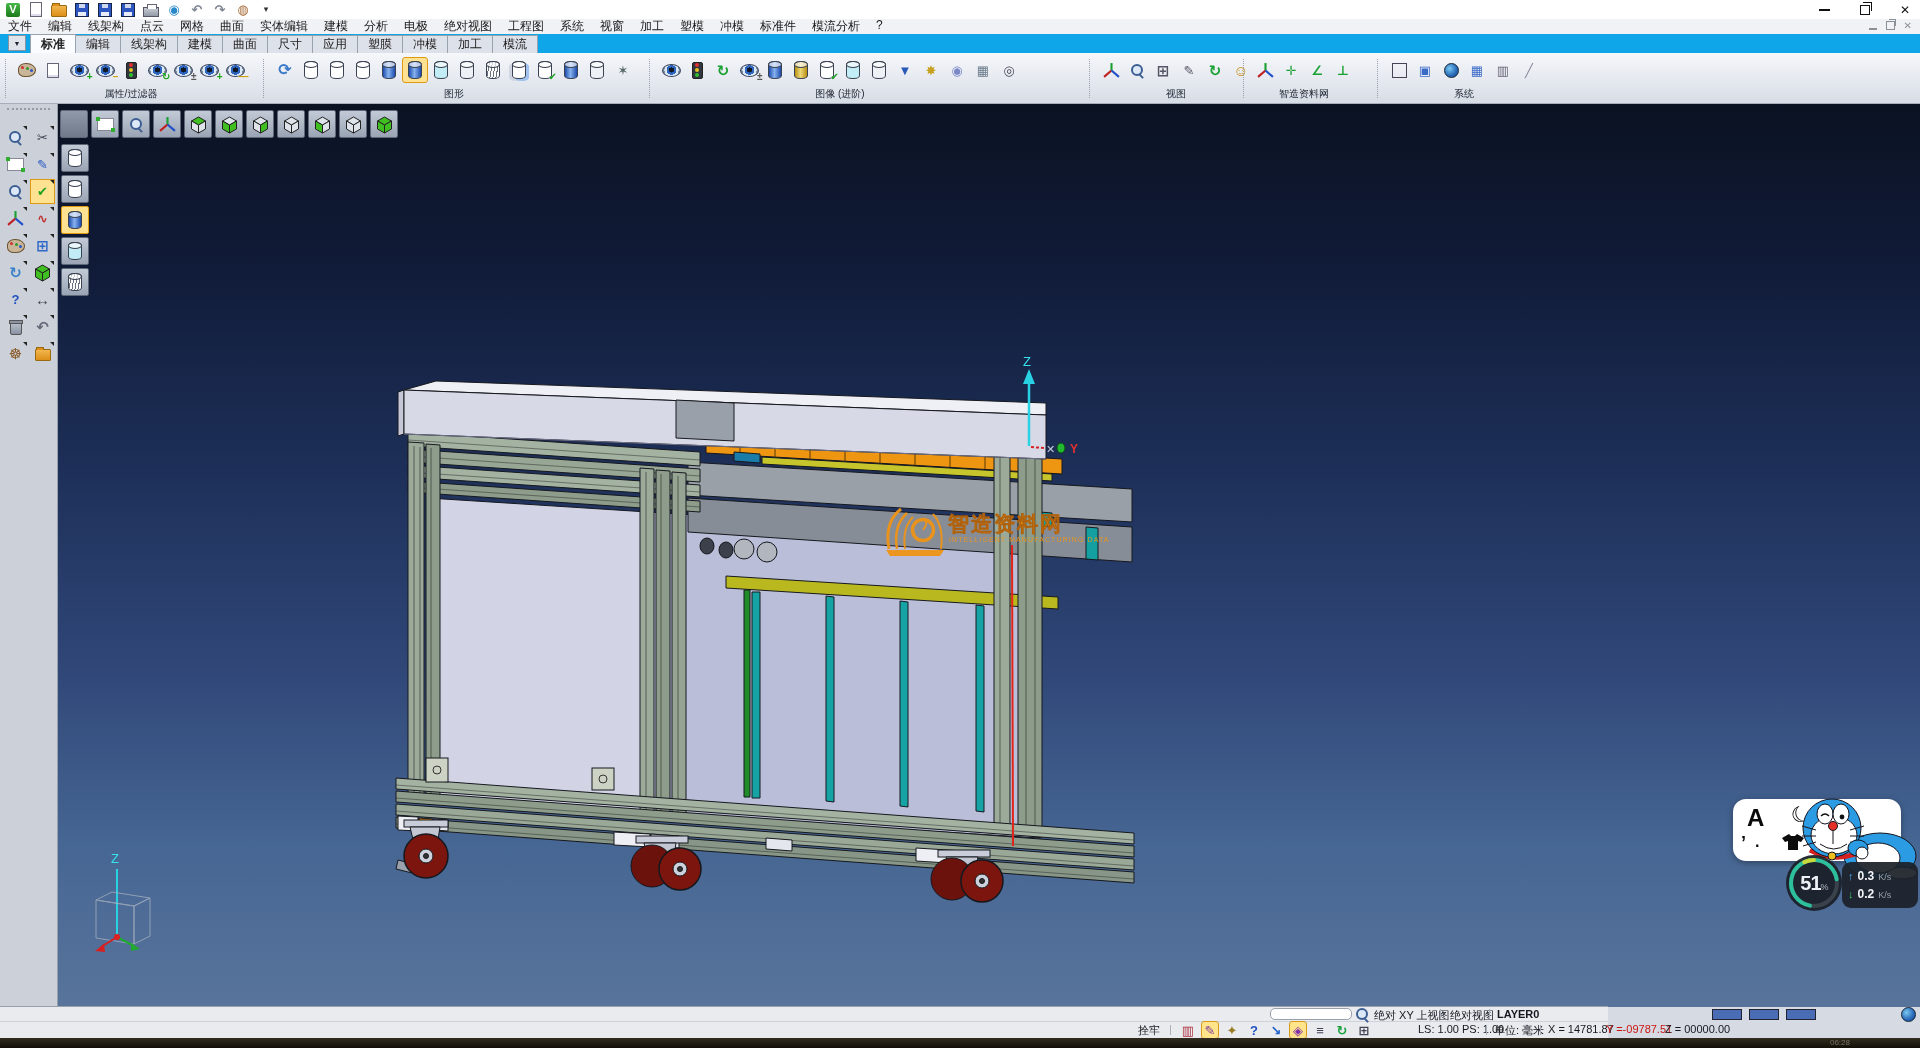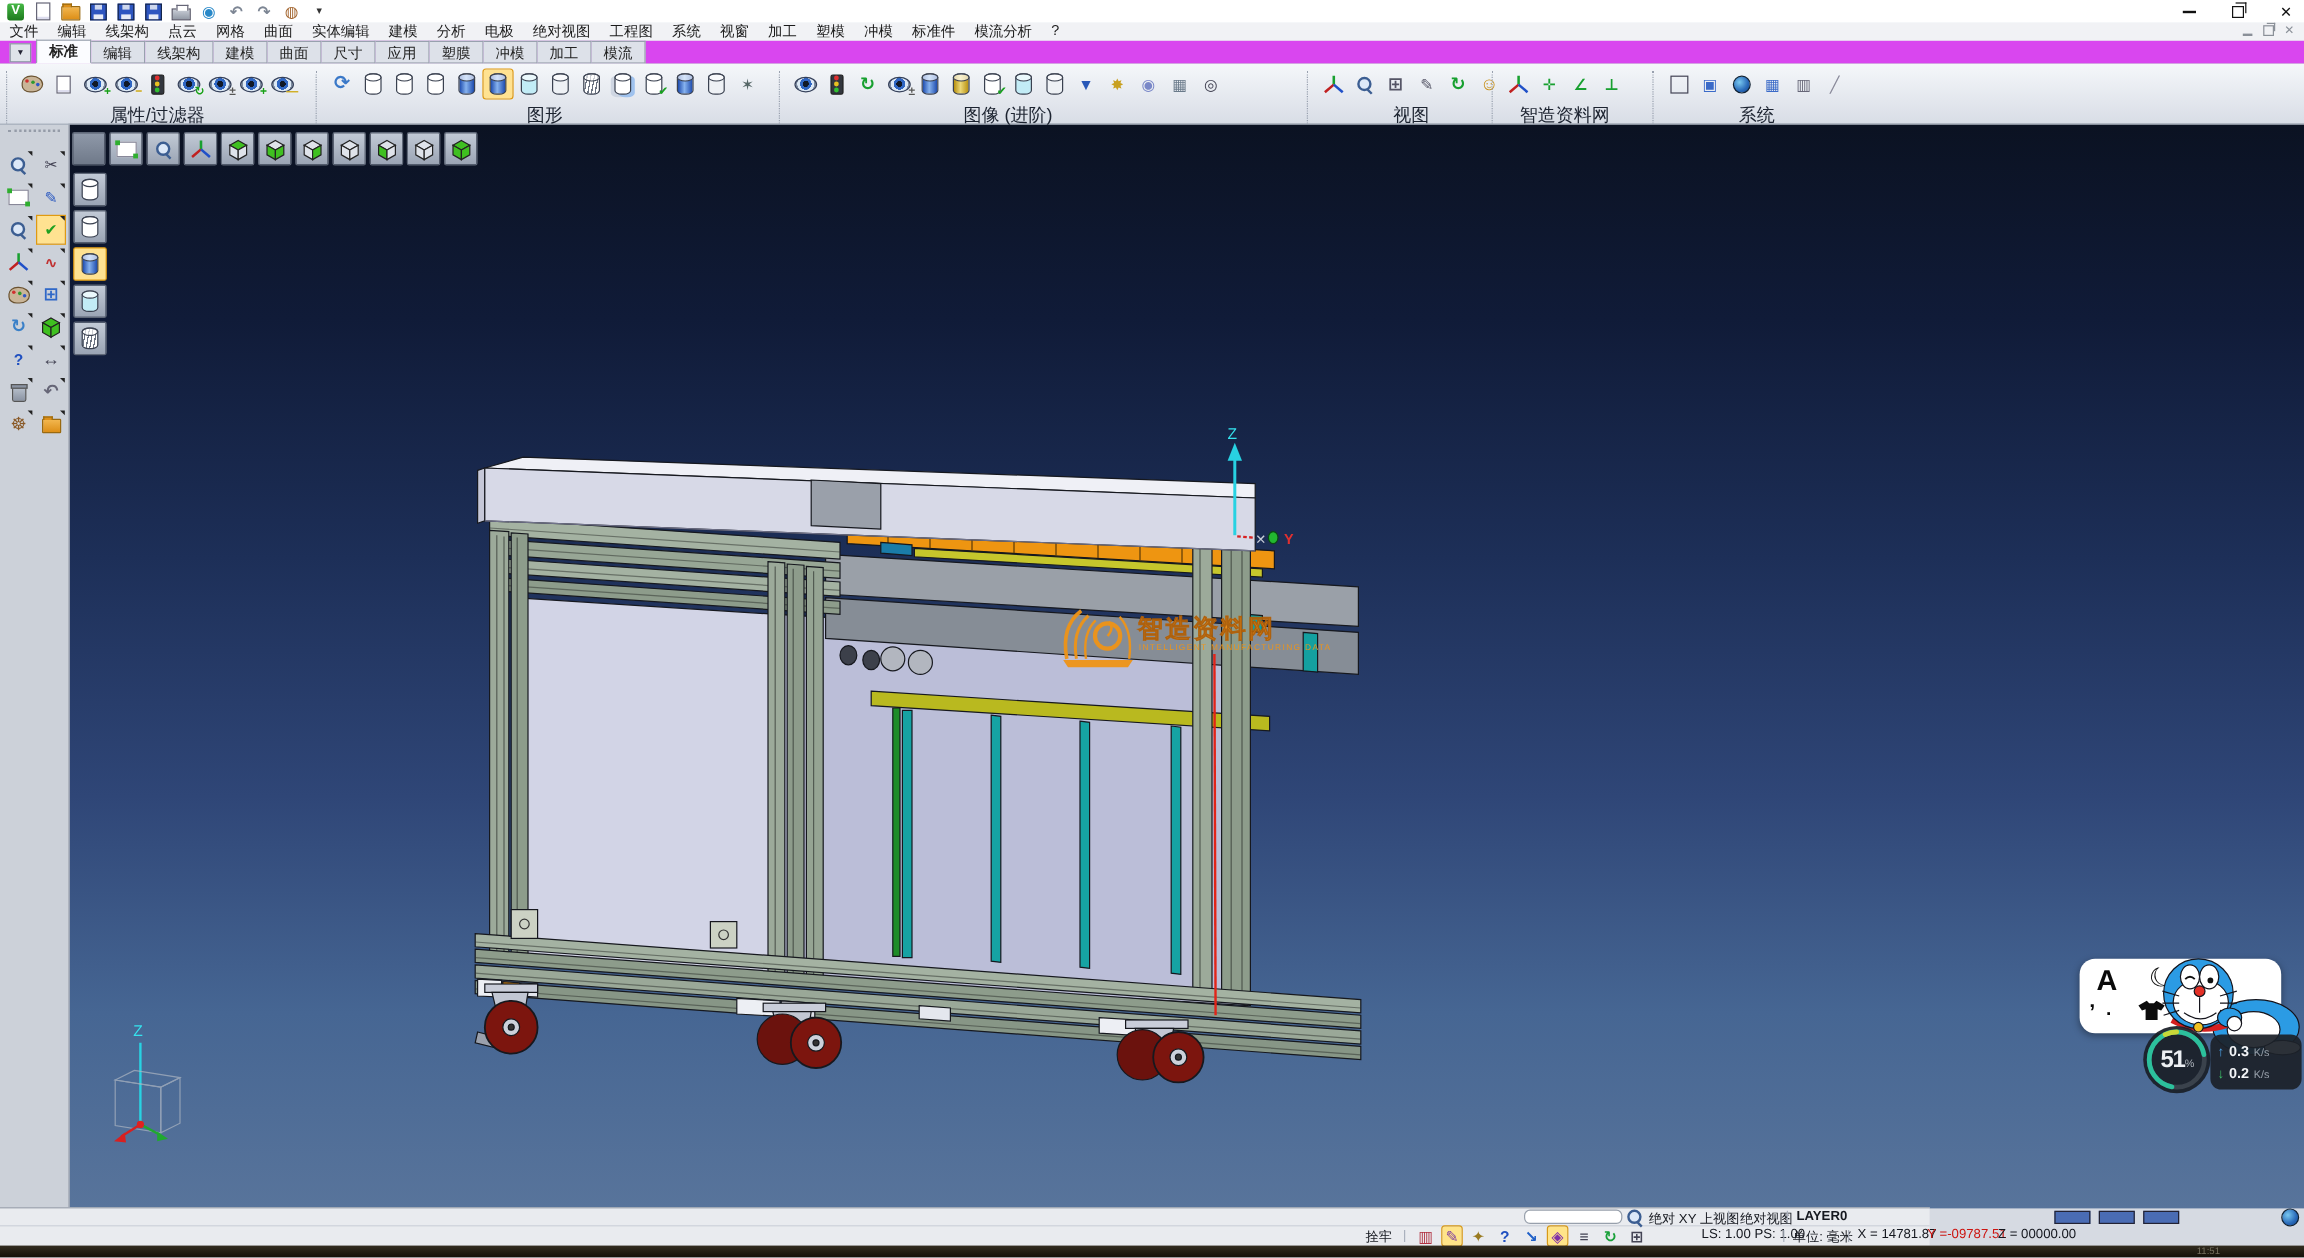--- a/index.html
+++ b/index.html
@@ -16,31 +16,31 @@
   .win-restore:before{content:'';position:absolute;left:2px;top:-4px;width:8px;height:8px;border:1px solid #111;border-bottom:none;border-left:none}
   .win-close{font-size:12px;color:#111;line-height:12px}
   
   .menubar{position:absolute;left:0;top:19px;width:1920px;height:15px;background:#f1f2f5;display:flex;align-items:center;z-index:40}
   .mitem{padding:0 8px;font-size:12px;color:#1a1a1a;cursor:default}
   .childctl{position:absolute;right:8px;top:1px;display:flex;gap:9px;color:#8a9098;font-size:10px;align-items:center}
   .cmin{width:8px;height:2px;background:#8a9098;margin-top:6px}
   .crest{width:7px;height:7px;border:1px solid #8a9098;position:relative}
   .crest:before{content:'';position:absolute;left:2px;top:-3px;width:6px;height:6px;border:1px solid #8a9098;border-bottom:none;border-left:none}
   
-  .tabrow{position:absolute;left:0;top:34px;width:1920px;height:19px;background:#d946ef;border-bottom:1px solid #97a0ad;display:flex;align-items:flex-end;z-index:40}
+  .tabrow{position:absolute;left:0;top:34px;width:1920px;height:19px;background:#0ea5e9;border-bottom:1px solid #97a0ad;display:flex;align-items:center;z-index:40}
   .tabdrop{width:16px;height:14px;margin:0 4px 1px 8px;background:#dfe3ea;border:1px solid #8a93a2;font-size:7px;display:flex;align-items:center;justify-content:center;color:#223}
   .tab{height:16px;padding:1px 10px 0;border:1px solid #98a1ae;border-left:none;background:#dde1e9;color:#222;font-size:12px;display:flex;align-items:center}
   .tab:first-of-type{border-left:1px solid #98a1ae}
   .tab.active{background:#fbfcff;font-weight:bold;border-bottom:1px solid #fbfcff;height:17px}
   
   .toolbar{position:absolute;left:0;top:53px;width:1920px;height:50px;background:linear-gradient(#f5f7fa,#d8dde6);border-bottom:1px solid #a6aebb;z-index:40}
   .tbgroup{position:absolute;top:3px}
   .tbgroup:before{content:'';position:absolute;left:-9px;top:3px;bottom:3px;border-left:1px dotted #98a0ae}
   .tbicons{display:flex;gap:2px;height:28px;align-items:center;justify-content:center}
-  .tblabel{text-align:center;font-size:15px;color:#1c2330;margin-top:3px;white-space:nowrap}
+  .tblabel{text-align:center;font-size:10px;color:#1c2330;margin-top:3px;white-space:nowrap}
   .tbtn{width:24px;height:24px;display:flex;align-items:center;justify-content:center;border-radius:2px}
   .tbtn.sel{background:#ffe291;outline:1px solid #e09a10}
   .ic{display:inline-flex;align-items:center;justify-content:center;font-size:14px;line-height:1}
   
   .i-eye{width:17px;height:11px;border-radius:50%;border:1px solid #35405a;position:relative;
     background:radial-gradient(circle at 50% 45%, #101826 0 2.5px, #2f66c2 2.6px 4.8px, #dce8f4 4.9px 7px, #7e8ca0 7.1px)}
   .i-eye .b{position:absolute;right:-5px;bottom:-6px;font-size:10px;font-weight:bold;text-shadow:0 0 1px #fff}
   .i-cyl{width:12px;height:16px;border:1px solid #3a4150;border-radius:6px/3.5px;background:#fff;position:relative}
   .i-cyl:before{content:'';position:absolute;left:-1px;right:-1px;top:-1px;height:5px;border:1px solid #3a4150;border-radius:50%;background:rgba(255,255,255,.65)}
   .cyl-shade{background:linear-gradient(90deg,#1e4cae,#86b2ee 45%,#1e4cae)}
@@ -824,21 +824,21 @@
     <span class="vsep" style="left:1486px;top:3px"></span>
     <span class="sb-abs" style="left:1494px">单位: 毫米</span>
     <span class="vsep" style="left:1540px;top:3px"></span>
     <span class="sb-abs" style="left:1548px">X = 14781.87</span>
     <span class="sb-abs coordY" style="left:1606px">Y =-09787.51</span>
     <span class="sb-abs" style="left:1665px">Z = 00000.00</span>
   </div>
 </div>
 
 <div class="darkstrip">
-  <span class="clock">11:51</span>
+  <span class="clock">06:28</span>
 </div>
 
 <div class="ime-card">
   <span class="ime-a">A</span>
   <span class="ime-moon">☾</span>
   <span class="ime-ap">’</span>
   <span class="ime-dot">·</span>
   <svg class="ime-shirt" width="24" height="18" viewBox="0 0 24 18">
     <path d="M1,5 L8,1 L10,3 L14,3 L16,1 L23,5 L20,9 L17,8 L17,17 L7,17 L7,8 L4,9 Z" fill="#0c0c0c"></path>
   </svg>

